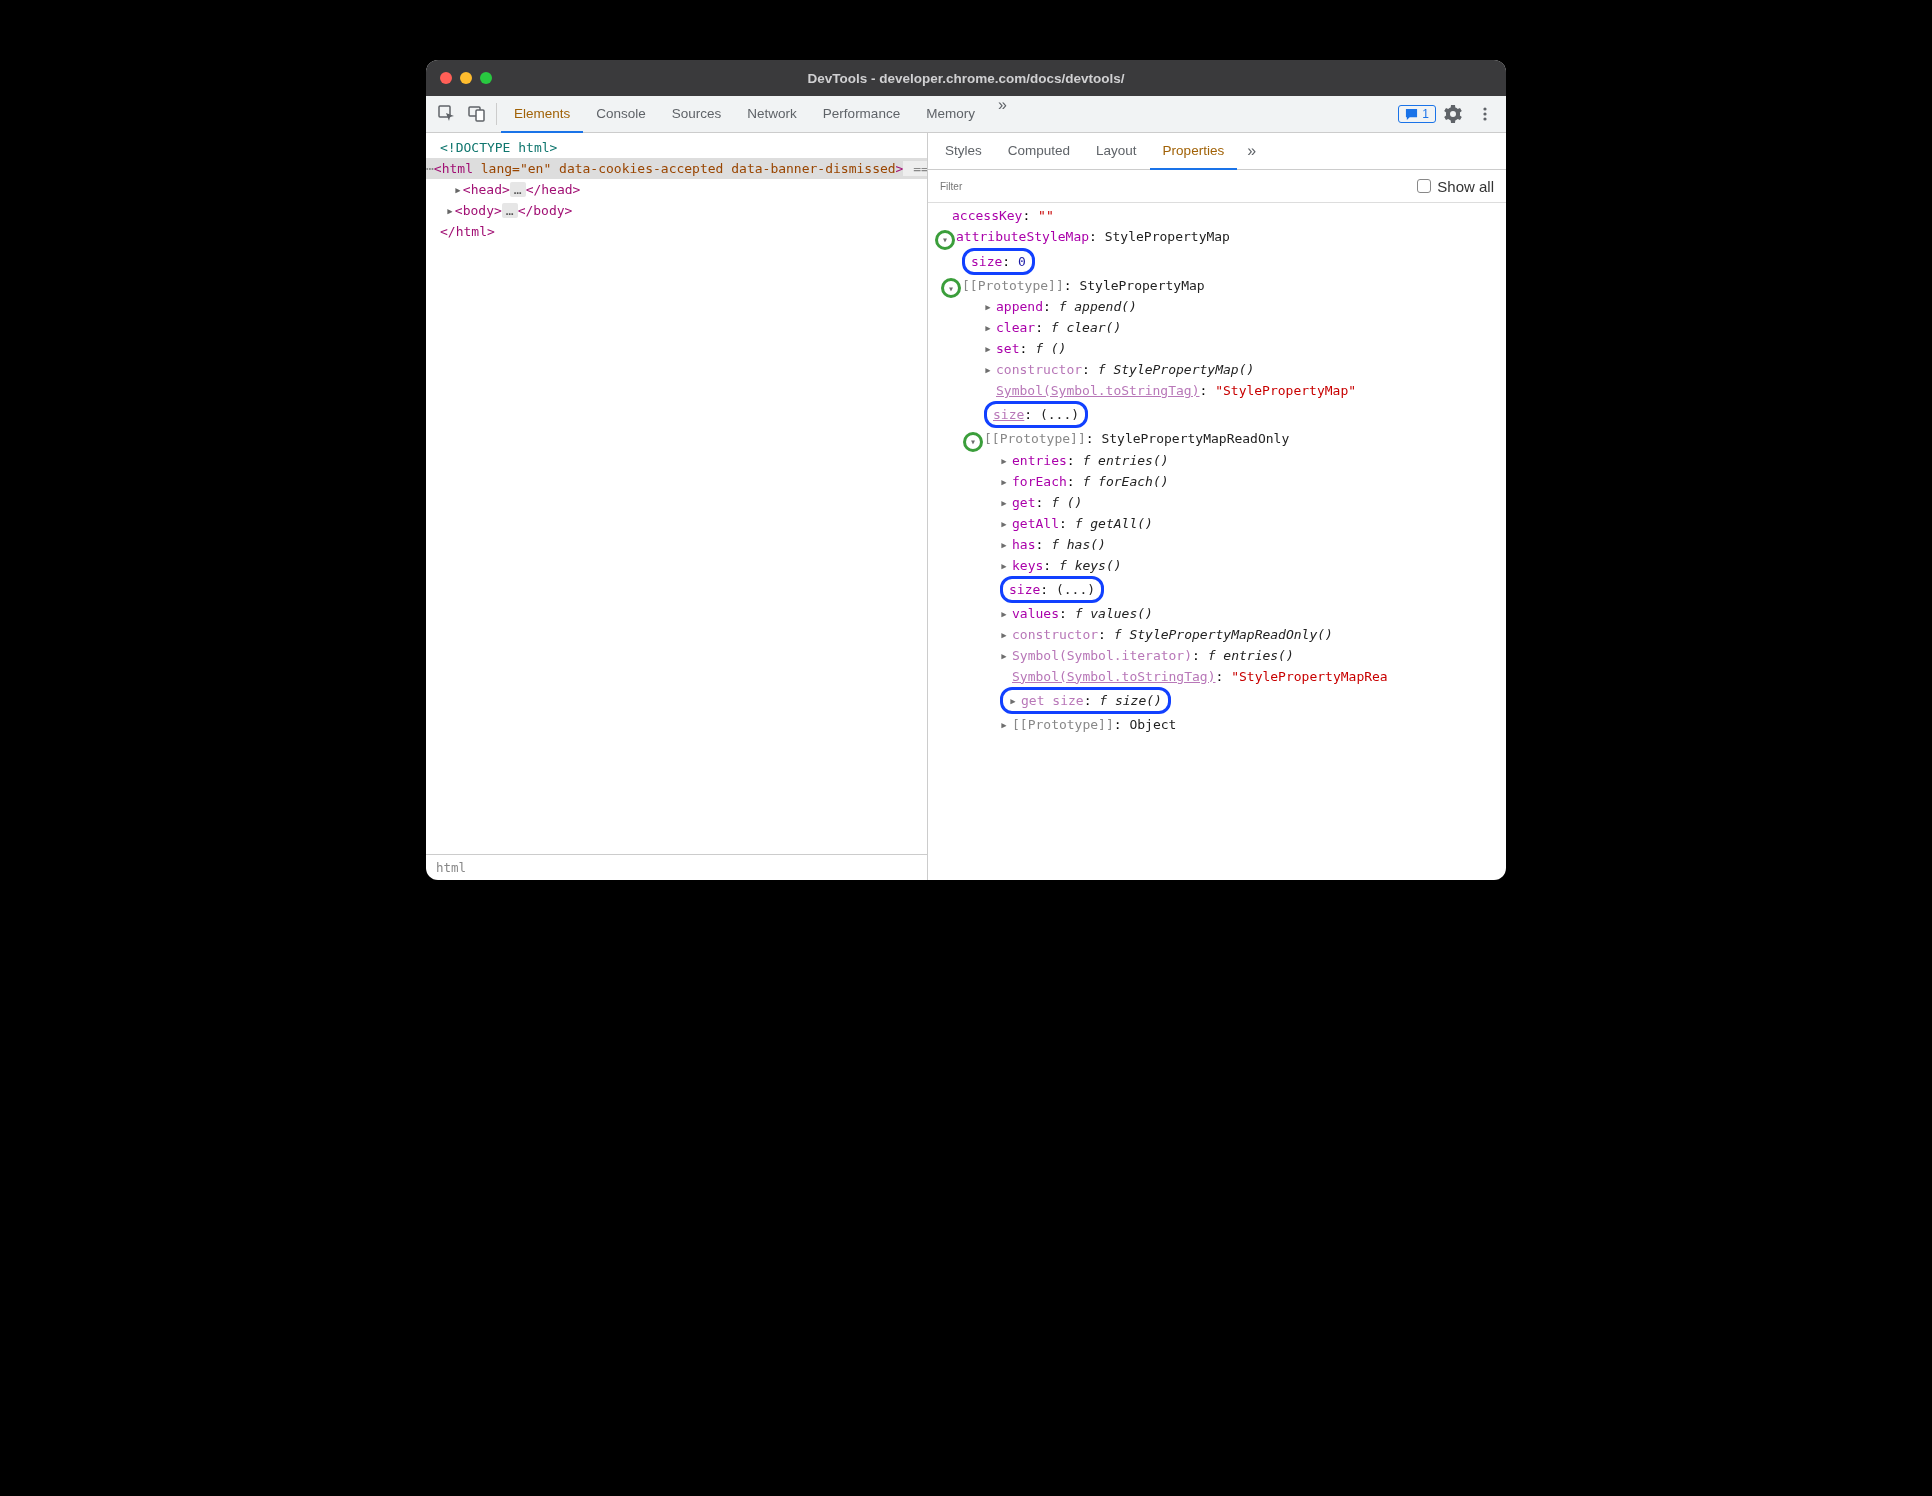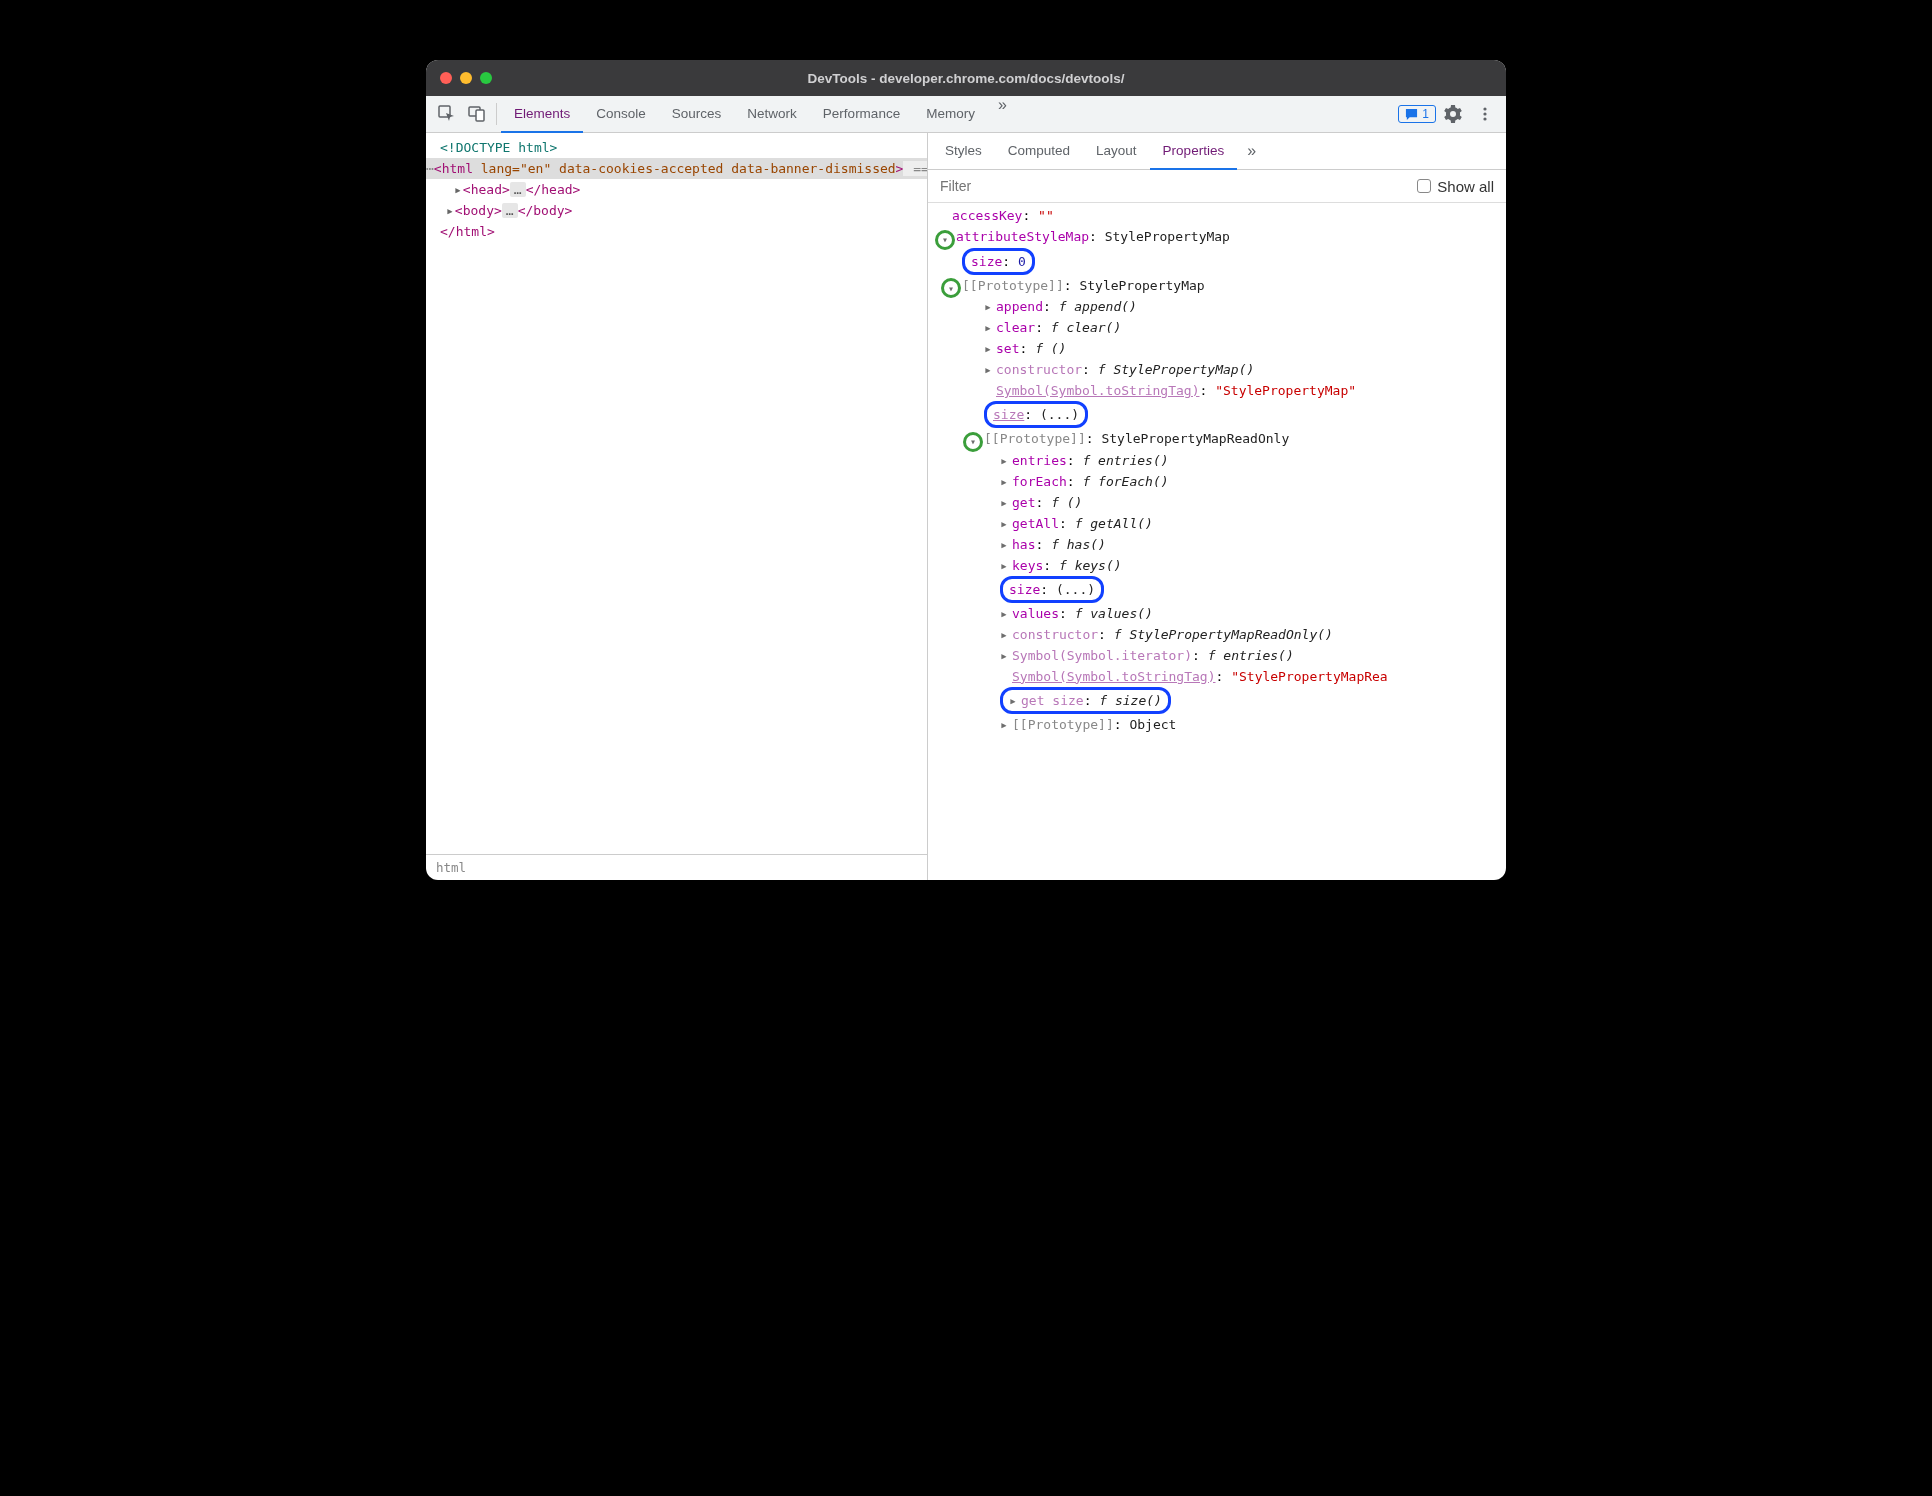--- a/index.html
+++ b/index.html
@@ -63,21 +63,21 @@
 .tabs { display: flex; }
 .tab {
   padding: 0 13px;
   height: 37px;
   display: flex; align-items: center;
   font-size: 13.5px;
   color: #5f6368;
   cursor: pointer;
   border-bottom: 2px solid transparent;
 }
-.tab.active { color: #701a75; border-bottom-color: #1a73e8; }
+.tab.active { color: #a16207; border-bottom-color: #1a73e8; }
 .toolbar-right { margin-left: auto; display: flex; align-items: center; gap: 2px; }
 .issues-box {
   border: 1.5px solid #1a73e8;
   border-radius: 3px;
   padding: 1px 6px;
   display: flex; align-items: center; gap: 4px;
   color: #1a73e8;
   font-size: 12px;
   cursor: pointer;
 }
@@ -119,21 +119,21 @@
   border-bottom: 1px solid #ccc;
   padding: 0 4px;
 }
 .filter-row {
   height: 33px; display: flex; align-items: center;
   border-bottom: 1px solid #ddd; padding: 0 12px;
   font-size: 13px; color: #888;
 }
 .filter-input {
   flex: 1; border: none; outline: none;
-  font-size: 14px; color: #333;
+  font-size: 10px; color: #333;
 }
 .showall { display: flex; align-items: center; gap: 6px; color: #333; font-size: 15px; }
 .checkbox { width: 14px; height: 14px; border: 1.5px solid #888; border-radius: 3px; background: #fff; }
 
 .props {
   flex: 1; overflow: auto;
   font-family: Menlo, Consolas, monospace;
   font-size: 13px; line-height: 21px;
   padding: 2px 0 8px 12px;
   white-space: nowrap;

